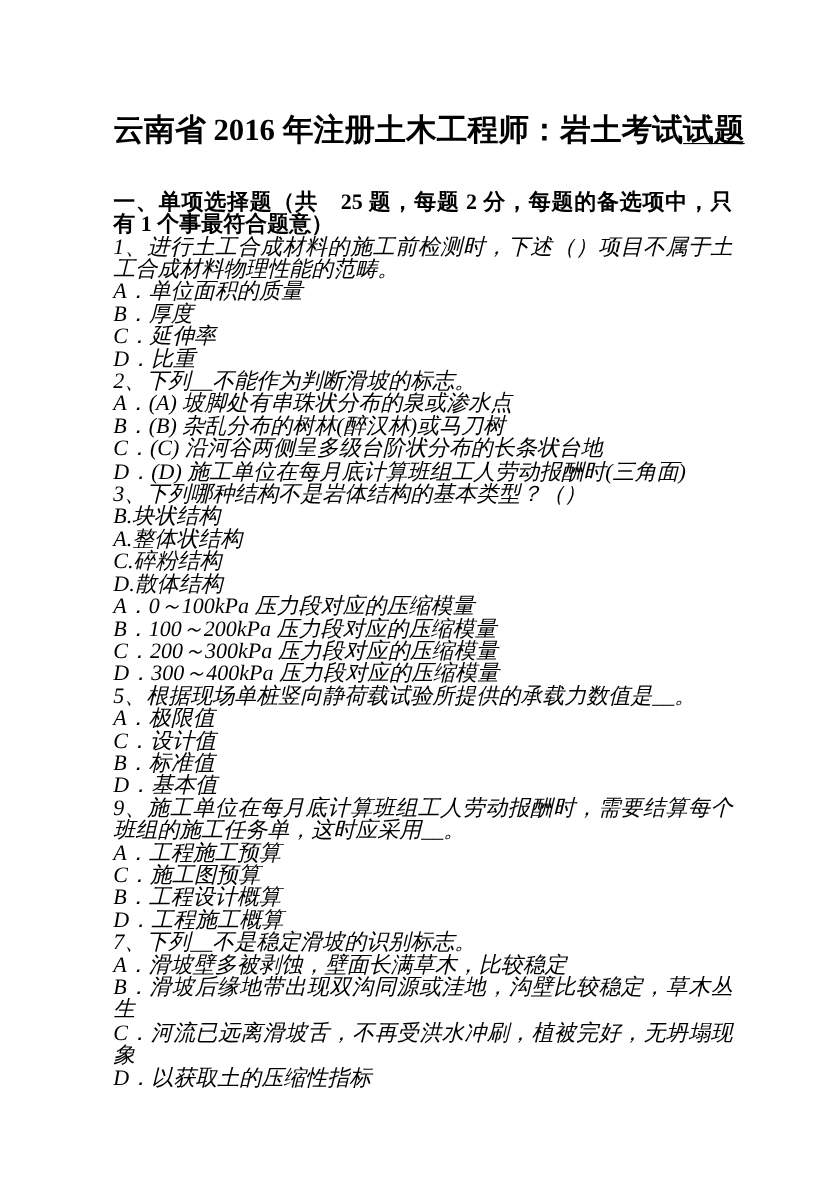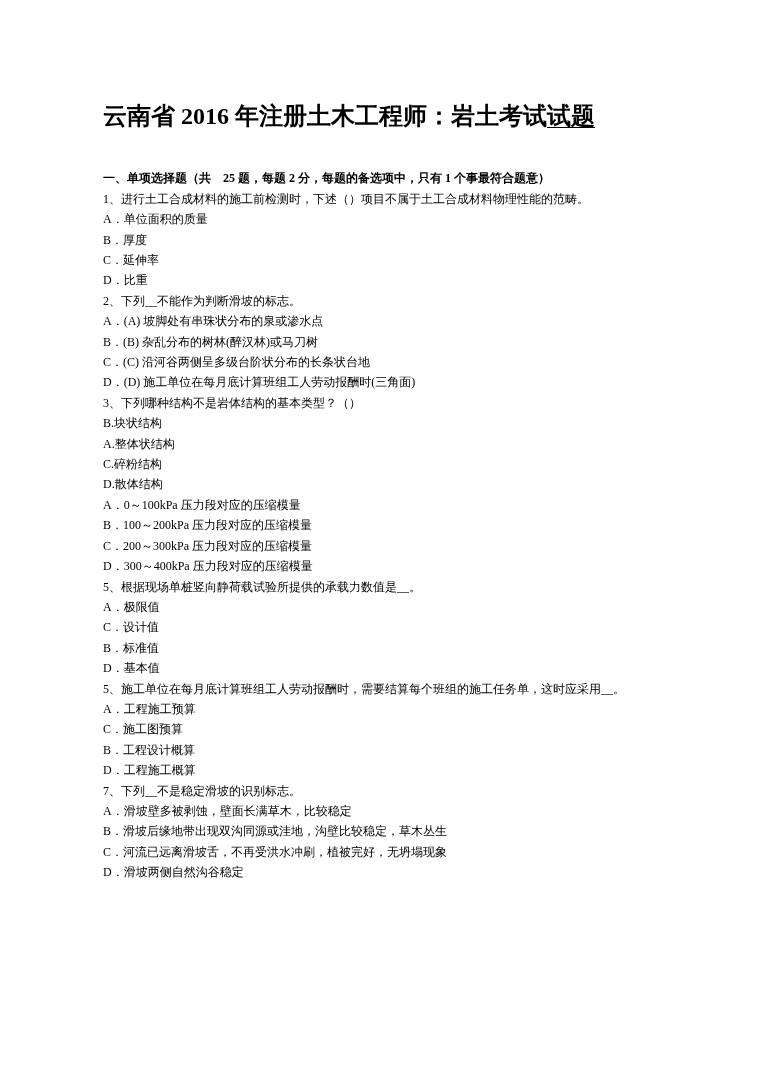--- a/index.html
+++ b/index.html
@@ -15,41 +15,41 @@
     font-family: "Liberation Serif", "DejaVu Serif", serif;
   }
   .page {
     box-sizing: border-box;
     width: 763px;
     height: 1080px;
     padding: 100px 97px 0 103px;
   }
   .doc-title {
     margin: 0 0 36px 0;
-    font-size: 24px;
+    font-size: 28px;
     font-weight: bold;
     line-height: 1.35;
     text-align: left;
     white-space: nowrap;
   }
   .doc-title .u {
     text-decoration: underline;
     text-decoration-thickness: 1px;
     text-underline-offset: 3px;
   }
   p {
     margin: 0;
-    font-size: 12px;
+    font-size: 20px;
     line-height: 20.4px;
     text-align: justify;
   }
   .section-heading {
     font-weight: bold;
   }
-  .question { margin: 0; }
+  .question { margin: 0; font-style: italic; }
 </style>
 </head>
 <body>
 
 <div class="page">
   <h1 class="doc-title"><span>云南省 2016 年注册土木工程师：岩土考试</span><span class="u">试题</span></h1>
 
   <p class="section-heading">一、单项选择题（共　25 题，每题 2 分，每题的备选项中，只有 1 个事最符合题意）</p>
 
   <div>
@@ -81,27 +81,27 @@
         <p class="option">D．300～400kPa 压力段对应的压缩模量</p>
       </div>
       <div class="question">
         <p class="stem">5、根据现场单桩竖向静荷载试验所提供的承载力数值是__。</p>
         <p class="option">A．极限值</p>
         <p class="option">C．设计值</p>
         <p class="option">B．标准值</p>
         <p class="option">D．基本值</p>
       </div>
       <div class="question">
-        <p class="stem">5、施工单位在每月底计算班组工人劳动报酬时，需要结算每个班组的施工任务单，这时应采用__。</p>
+        <p class="stem">9、施工单位在每月底计算班组工人劳动报酬时，需要结算每个班组的施工任务单，这时应采用__。</p>
         <p class="option">A．工程施工预算</p>
         <p class="option">C．施工图预算</p>
         <p class="option">B．工程设计概算</p>
         <p class="option">D．工程施工概算</p>
       </div>
       <div class="question">
         <p class="stem">7、下列__不是稳定滑坡的识别标志。</p>
         <p class="option">A．滑坡壁多被剥蚀，壁面长满草木，比较稳定</p>
         <p class="option">B．滑坡后缘地带出现双沟同源或洼地，沟壁比较稳定，草木丛生</p>
         <p class="option">C．河流已远离滑坡舌，不再受洪水冲刷，植被完好，无坍塌现象</p>
-        <p class="option">D．滑坡两侧自然沟谷稳定</p>
+        <p class="option">D．以获取土的压缩性指标</p>
       </div>
     </div>
 </div>
 
 </body></html>

